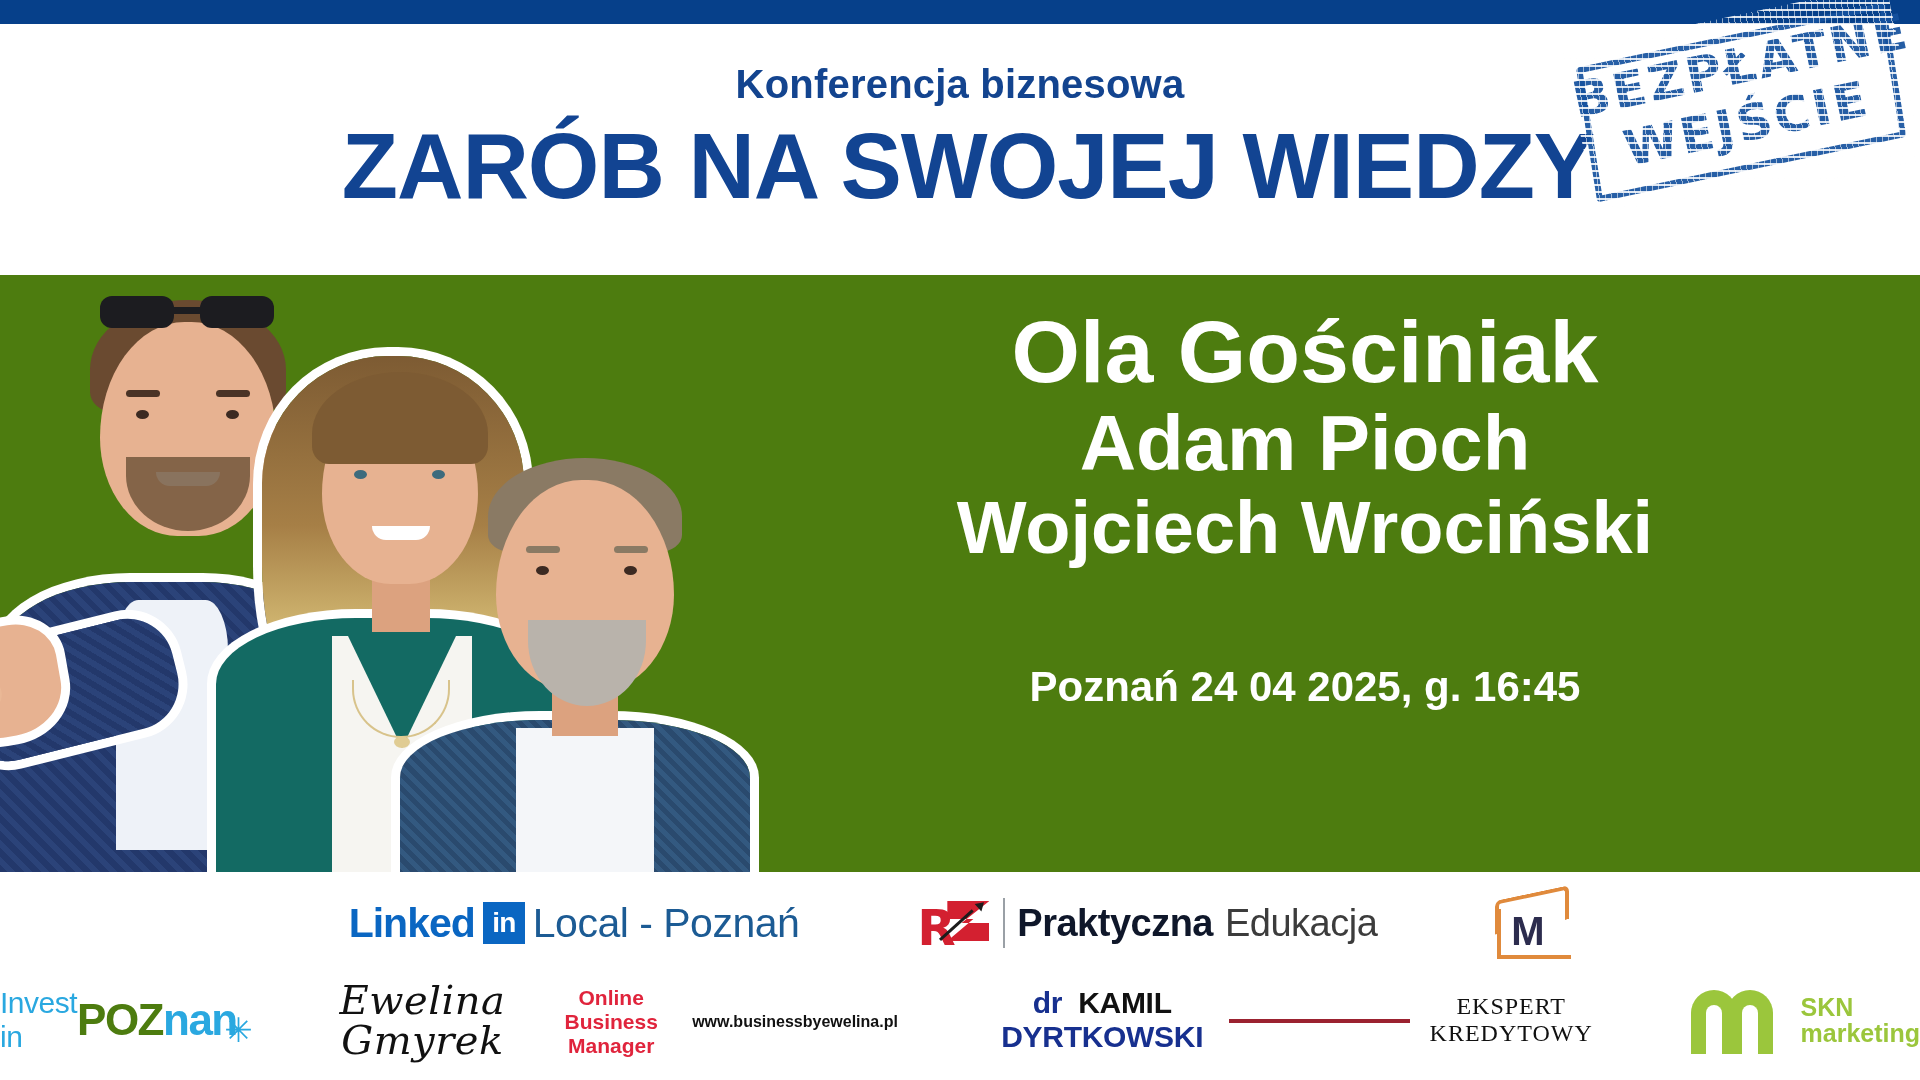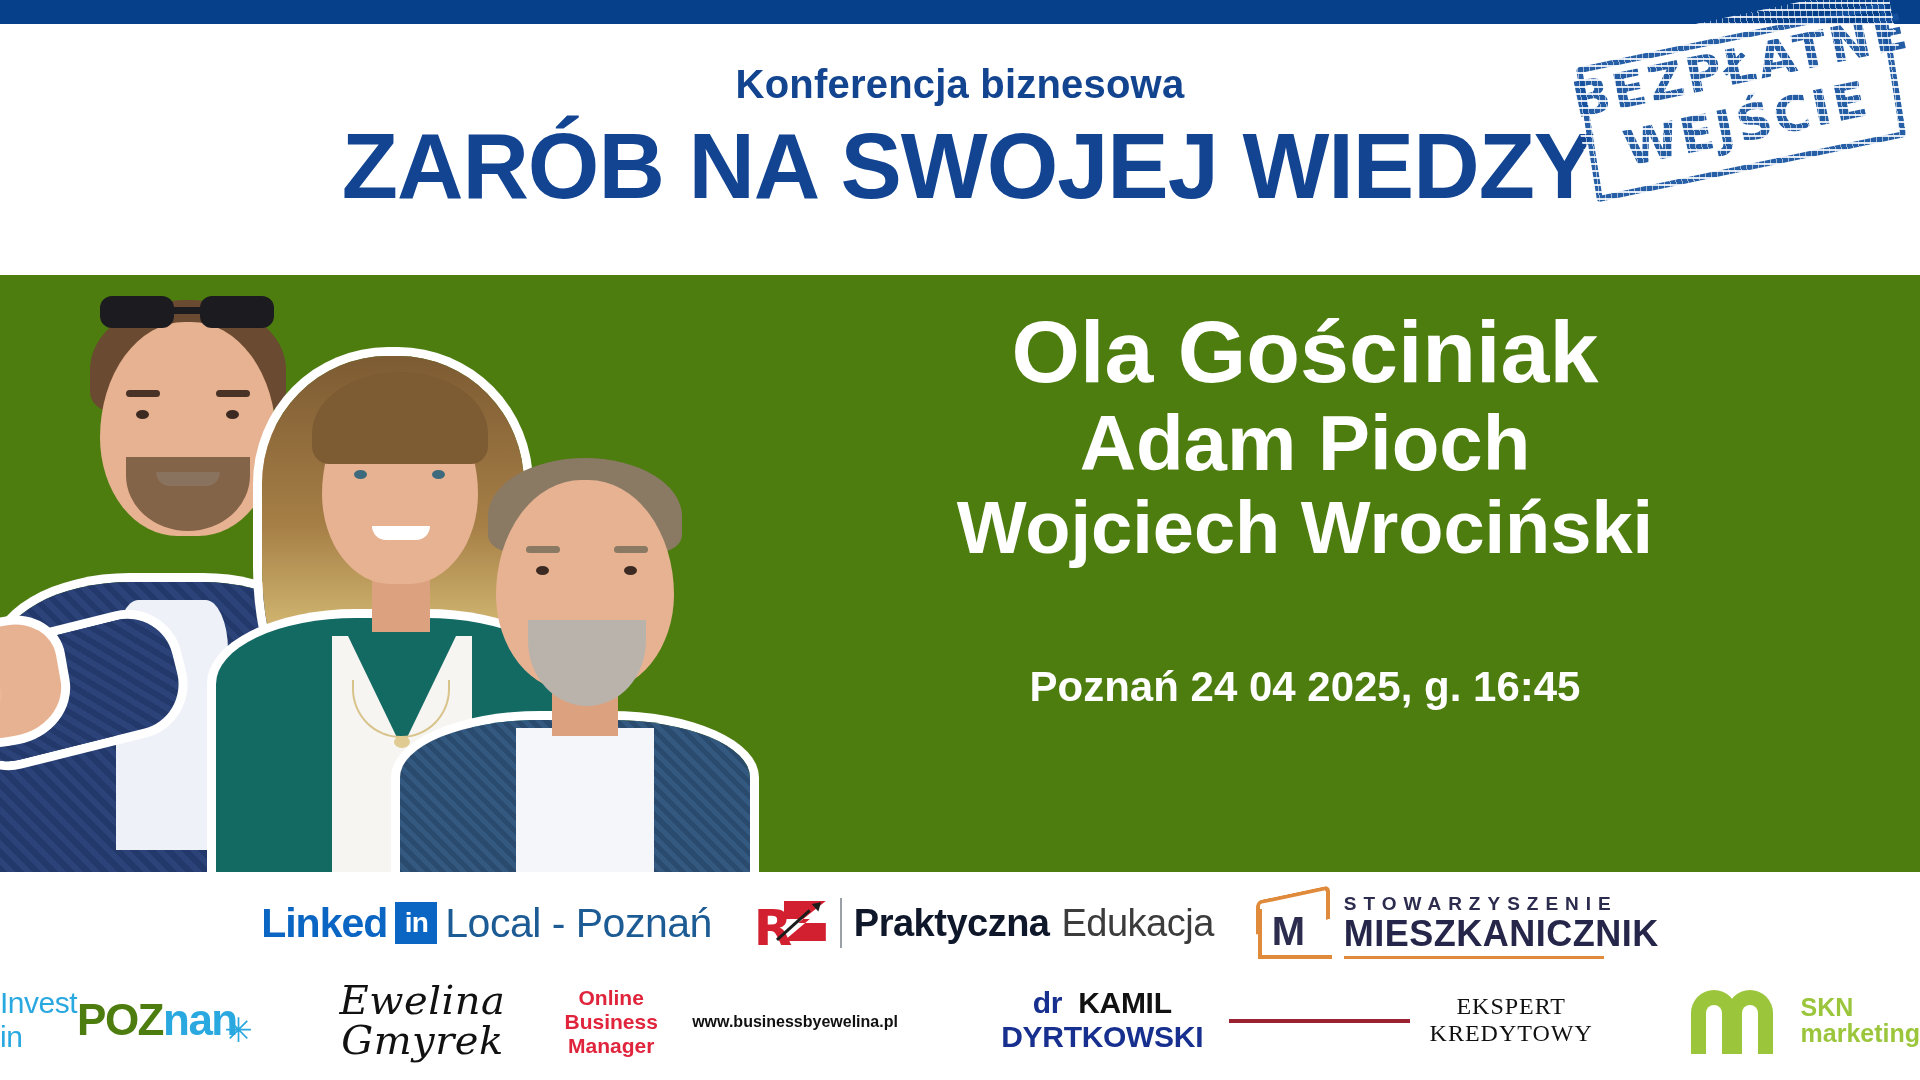--- a/index.html
+++ b/index.html
@@ -118,21 +118,21 @@
   #m2 .m2-head { left:86px; top:28px; width:178px; height:212px; }
   #m2 .m2-hair { left:78px; top:6px; width:194px; height:94px; background:#8a7a64; }
   #m2 .m2-beard { position:absolute; left:118px; top:168px; width:118px; height:86px;
        background:#b9b3ab; border-radius:0 0 54% 54% / 0 0 82% 82%; }
   #m2 .m2-neck { left:142px; top:222px; width:66px; height:62px; }
 
   
   .footer { position:absolute; left:0; top:872px; width:1920px; height:208px; background:#ffffff; }
   .logo-row { position:absolute; width:1920px; display:flex; justify-content:center;
               align-items:center; }
-  .row1 { top:8px; height:86px; gap:42px; }
+  .row1 { top:8px; height:86px; gap:118px; }
   .row2 { top:96px; height:104px; gap:78px; }
   .logo { display:flex; align-items:center; justify-content:center; }
 
   
   .li-wrap { display:flex; align-items:center; gap:8px; }
   .li-word { font-size:41px; font-weight:bold; color:#0a66c2; letter-spacing:-1px; }
   .li-box { width:42px; height:42px; background:#0a66c2; border-radius:0; color:#fff;
             font-size:28px; font-weight:bold; display:flex; align-items:center;
             justify-content:center; letter-spacing:-1px; }
   .li-tail { font-size:41px; color:#1c5b94; letter-spacing:-.5px; }
@@ -313,25 +313,20 @@
         <span class="pe-n">Edukacja</span>
       </div>
 
       <div class="logo mz-wrap">
         <span class="mz-mark">
           <span class="roof"></span>
             <span class="side"></span>
             <span class="base"></span>
           <span class="m">M</span>
         </span>
-        <span class="mz-txt">
-          <div class="s">STOWARZYSZENIE</div>
-          <div class="b">MIESZKANICZNIK</div>
-          <div class="mz-rule"></div>
-        </span>
       </div>
     </div>
 
     <div class="logo-row row2">
 
       <div class="logo ip-wrap">
         <div class="ip-1">Invest in</div>
         <div class="ip-2">
           <span class="a">POZ</span><span class="b">nan</span>
         </div>

